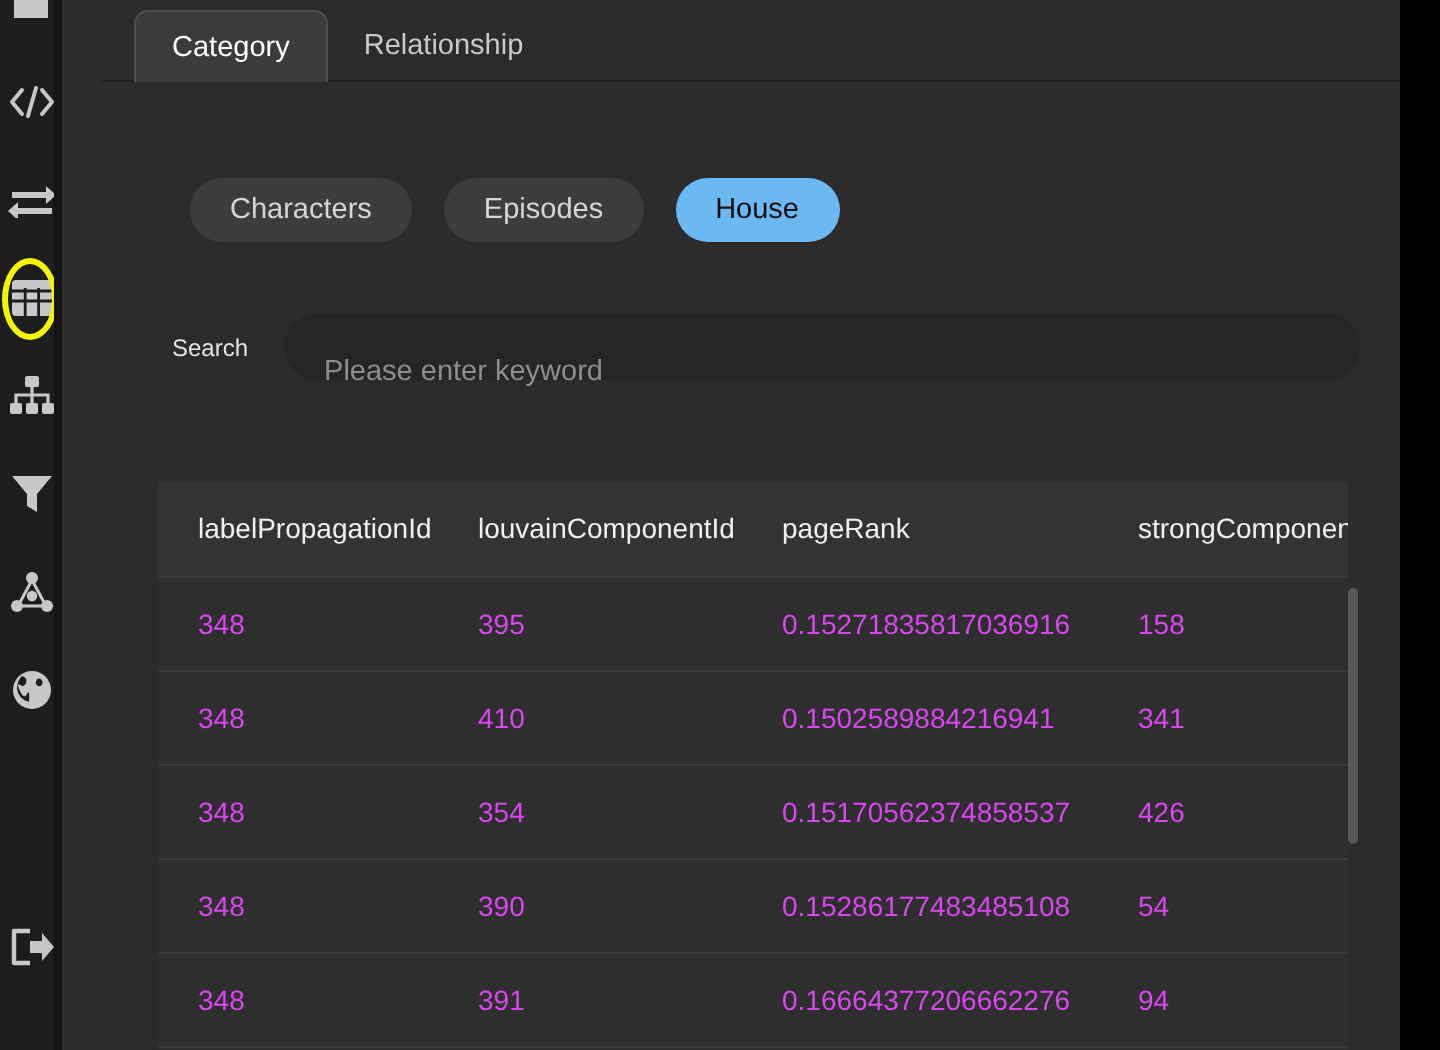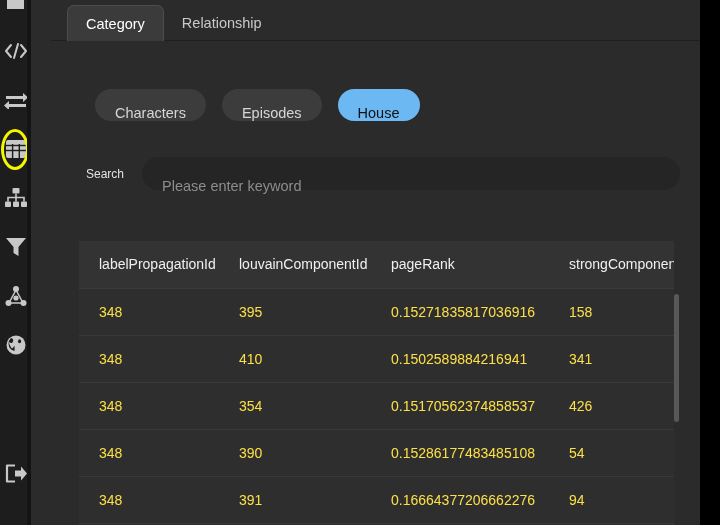--- a/index.html
+++ b/index.html
@@ -134,21 +134,21 @@
     padding: 48px 0 0 44px;
   }
   .pill {
     height: 32px;
     padding: 0 20px;
     border-radius: 16px;
     background: #3c3c3c;
     color: #d6d6d6;
     font-size: 14.5px;
     display: flex;
-    align-items: flex-end;
+    align-items: center;
     justify-content: center;
     box-sizing: border-box;
   }
   .pill.selected {
     background: #6cb8f2;
     color: #101010;
   }
 
   
   .search-row {
@@ -205,21 +205,21 @@
     font-weight: normal;
     text-align: left;
     height: 47px;
     padding: 0 0 0 20px;
     box-sizing: border-box;
     white-space: nowrap;
     border-bottom: 1px solid #3a3a3a;
   }
   table.grid td {
     background: #2e2e2e;
-    color: #fde047;
+    color: #d946ef;
     font-size: 14px;
     text-align: left;
     height: 47px;
     padding: 0 0 0 20px;
     box-sizing: border-box;
     white-space: nowrap;
     border-bottom: 1px solid #393939;
   }
   .col-a { width: 140px; }
   .col-b { width: 152px; }

